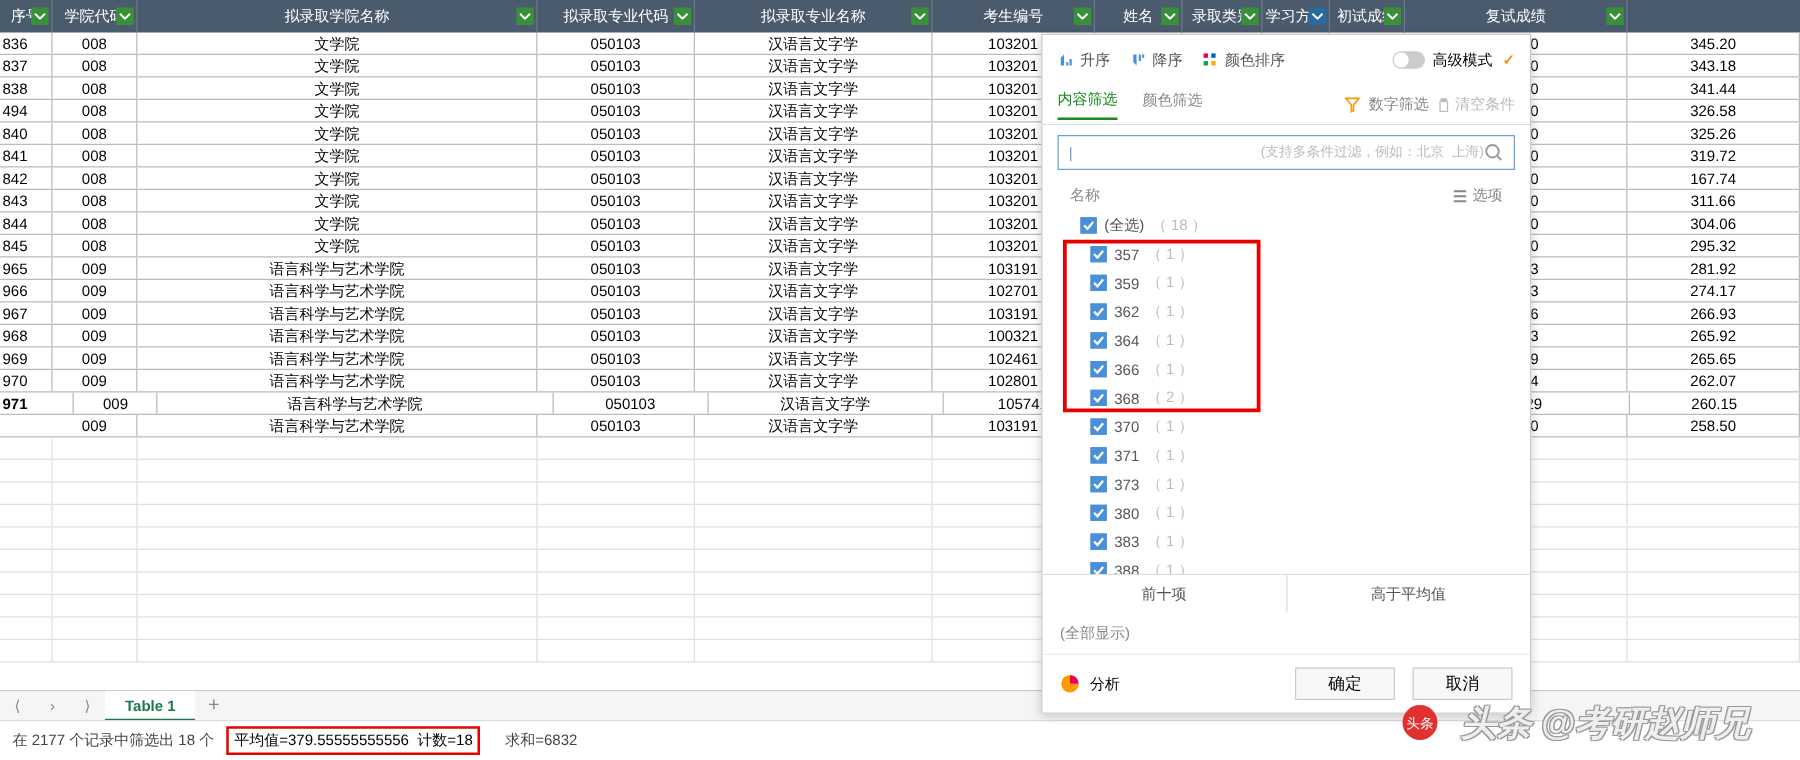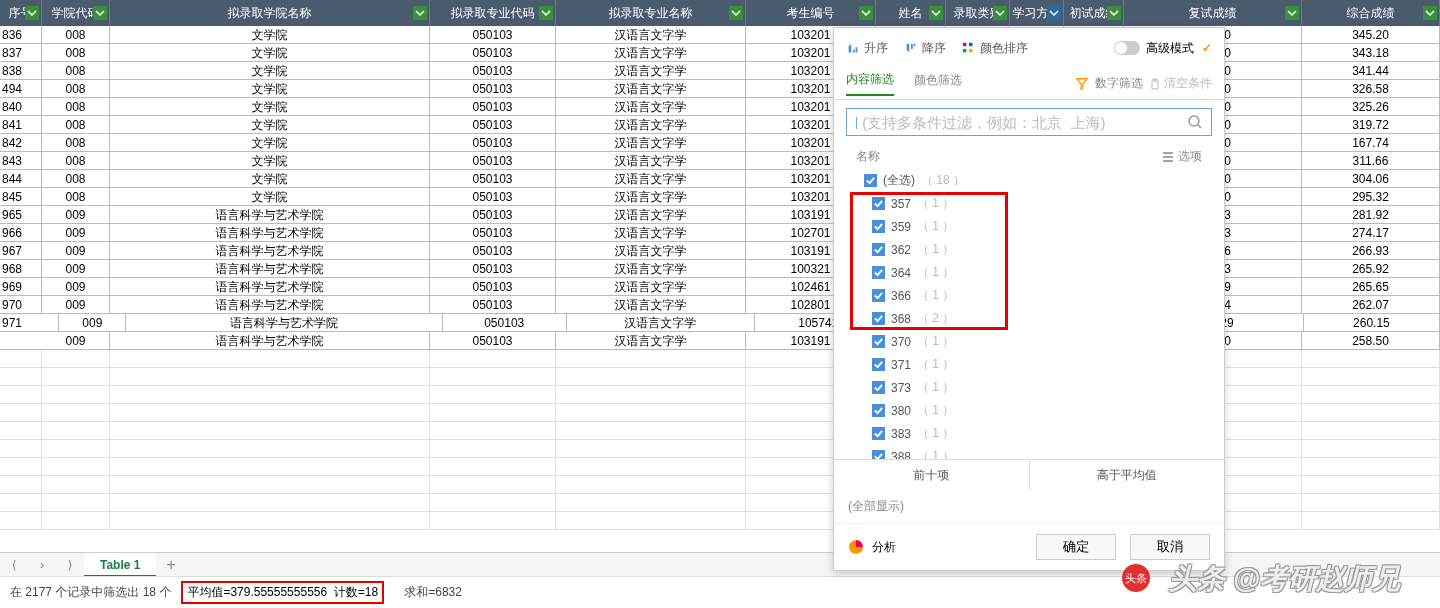--- a/index.html
+++ b/index.html
@@ -31,21 +31,21 @@
 .toggle-sw::after { content: ""; position: absolute; width: 12px; height: 12px; background: #fff; border-radius: 50%; top: 1px; left: 1px; }
 .adv-check { color: #ff8c1a; font-weight: bold; margin-left: 2px; }
 .panel-tabs { display: flex; align-items: center; height: 32px; border-bottom: 1px solid #ddd; padding: 0 12px; gap: 20px; }
 .ptab { color: #888; cursor: pointer; padding-bottom: 6px; }
 .ptab.active { color: #1a8a1a; border-bottom: 2px solid #1a8a1a; }
 .ptab-right { margin-left: auto; display: flex; align-items: center; gap: 6px; }
 .num-icon { width: 14px; height: 14px; }
 .clear-link { color: #bbb; display: flex; align-items: center; gap: 3px; }
 .search-wrap { padding: 8px 12px; }
 .search-box { display: flex; align-items: center; border: 1px solid #6aa3d6; height: 28px; padding: 0 8px; }
-.search-input { flex: 1; border: none; outline: none; font-size: 15px; color: #0f766e; }
+.search-input { flex: 1; border: none; outline: none; font-size: 11px; color: #0f766e; text-align: right; }
 .search-input::placeholder { color: #bbb; }
 .search-icon { width: 16px; height: 16px; color: #999; }
 .list-head { display: flex; justify-content: space-between; padding: 4px 22px 4px 22px; color: #888; }
 .opt-link { display: flex; align-items: center; gap: 4px; cursor: pointer; }
 .filter-list { max-height: 290px; overflow-y: auto; padding: 0 12px 6px 12px; position: relative; }
 .f-item { display: flex; align-items: center; height: 23px; padding-left: 18px; }
 .f-item.indent { padding-left: 26px; }
 .chk { width: 13px; height: 13px; border: 1px solid #4a90d9; background: #4a90d9; display: flex; align-items: center; justify-content: center; margin-right: 6px; flex-shrink: 0; }
 .chk svg { width: 9px; height: 9px; }
 .f-label { color: #555; }
@@ -147,28 +147,20 @@
         </div>
       </div>
       <div class="hcell" style="width: 178px;">
         <span>复试成绩</span>
         <div class="filter-btn">
           <svg viewBox="0 0 10 10">
             <path d="M1 3l4 4 4-4" fill="none" stroke="#fff" stroke-width="1.5"></path>
           </svg>
         </div>
       </div>
-      <div class="hcell" style="width: 138px;">
-        <span>综合成绩</span>
-        <div class="filter-btn">
-          <svg viewBox="0 0 10 10">
-            <path d="M1 3l4 4 4-4" fill="none" stroke="#fff" stroke-width="1.5"></path>
-          </svg>
-        </div>
-      </div>
     </div>
     <div class="data-row">
       <div class="dcell left" style="width: 42px;">836</div>
       <div class="dcell" style="width: 68px;">008</div>
       <div class="dcell" style="width: 320px;">文学院</div>
       <div class="dcell" style="width: 126px;">050103</div>
       <div class="dcell" style="width: 190px;">汉语言文字学</div>
       <div class="dcell" style="width: 130px;">103201</div>
       <div class="dcell" style="width: 70px;"></div>
       <div class="dcell" style="width: 64px;"></div>
@@ -381,21 +373,21 @@
       <div class="dcell" style="width: 190px;">汉语言文字学</div>
       <div class="dcell" style="width: 130px;">102801</div>
       <div class="dcell" style="width: 70px;"></div>
       <div class="dcell" style="width: 64px;"></div>
       <div class="dcell" style="width: 54px;"></div>
       <div class="dcell" style="width: 60px;"></div>
       <div class="dcell" style="width: 178px;">144.14</div>
       <div class="dcell" style="width: 138px;">262.07</div>
     </div>
     <div class="data-row">
-      <div class="dcell left" style="width: 60px;">971</div>
+      <div class="dcell left" style="width: 60px; font-weight: bold;">971</div>
       <div class="dcell" style="width: 68px;">009</div>
       <div class="dcell" style="width: 320px;">语言科学与艺术学院</div>
       <div class="dcell" style="width: 126px;">050103</div>
       <div class="dcell" style="width: 190px;">汉语言文字学</div>
       <div class="dcell" style="width: 130px;">105741</div>
       <div class="dcell" style="width: 70px;"></div>
       <div class="dcell" style="width: 64px;"></div>
       <div class="dcell" style="width: 54px;"></div>
       <div class="dcell" style="width: 60px;"></div>
       <div class="dcell" style="width: 178px;">152.29</div>

